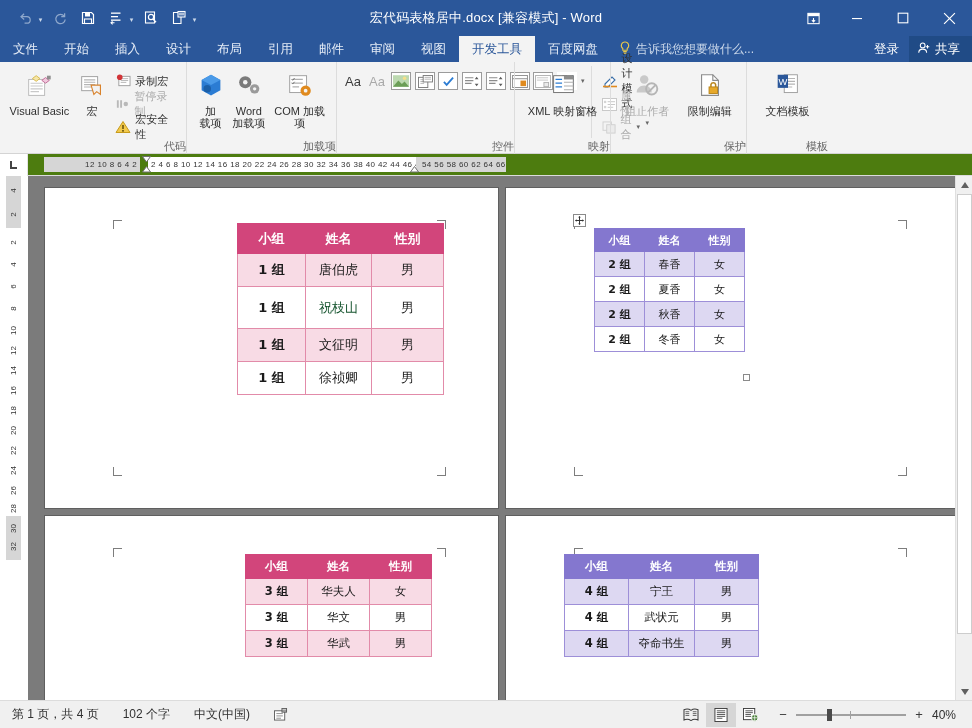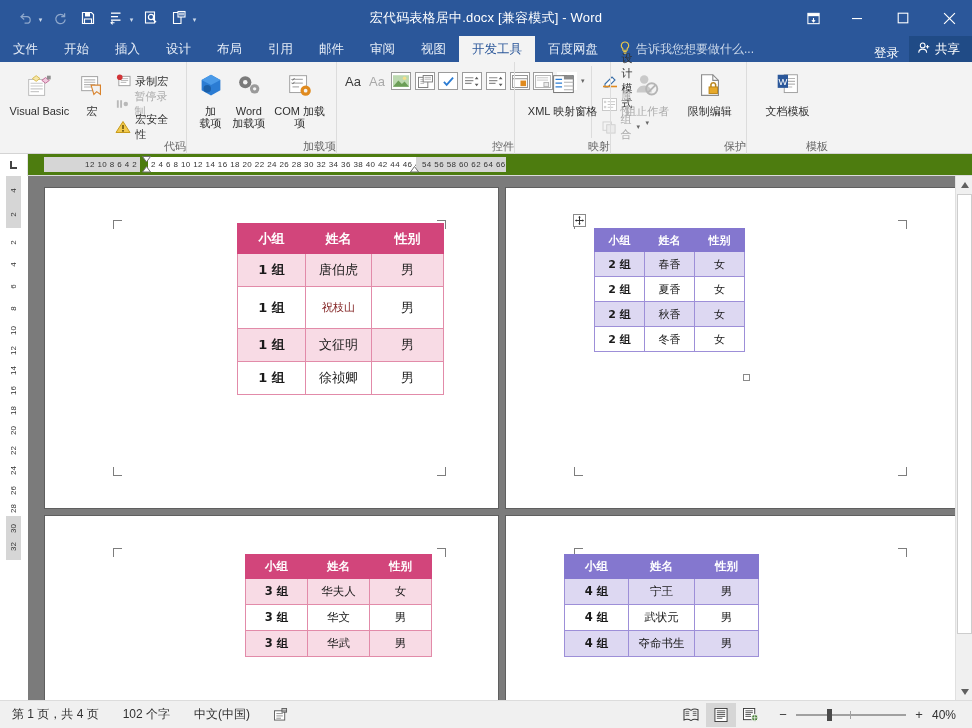--- a/index.html
+++ b/index.html
@@ -43,21 +43,21 @@
   .tab {
     padding: 0 13px; display: flex; align-items: center; color: #e6edf7;
     font-size: 12.5px; height: 26px;
   }
   .tab.active { background: #f3f3f3; color: #2b579a; }
   .tellme {
     display: flex; align-items: center; gap: 5px; color: #cbd8ea;
     font-size: 12px; margin-left: 8px;
   }
   .bulb { color: #e8c74a; font-size: 12px; }
-  .tab-right { position: absolute; right: 0; top: 0; height: 26px; display: flex; align-items: flex-end; }
+  .tab-right { position: absolute; right: 0; top: 0; height: 26px; display: flex; align-items: center; }
   .signin { color: #ffffff; font-size: 12.5px; padding: 0 10px; }
   .share {
     color: #ffffff; font-size: 12.5px; padding: 0 12px 0 8px; height: 26px;
     display: flex; align-items: center; gap: 4px; background: #204b86;
   }
 
   
   .ribbon {
     height: 92px; background: #f3f3f3; border-bottom: 1px solid #d4d4d4;
     display: flex; position: relative;
@@ -635,21 +635,21 @@
             </tr>
           </thead>
           <tbody>
             <tr>
               <td class="grp" style="background: rgb(248, 219, 229); width: 68px; height: 33px; font-size: 13px; color: rgb(26, 26, 26); border: 1px solid rgb(226, 139, 169);">1 组</td>
               <td style="background: rgb(248, 219, 229); width: 66px; height: 33px; font-size: 13px; color: rgb(26, 26, 26); border: 1px solid rgb(226, 139, 169);">唐伯虎</td>
               <td style="background: rgb(248, 219, 229); width: 72px; height: 33px; font-size: 13px; color: rgb(26, 26, 26); border: 1px solid rgb(226, 139, 169);">男</td>
             </tr>
             <tr>
               <td class="grp" style="background: rgb(255, 255, 255); width: 68px; height: 33px; font-size: 13px; color: rgb(26, 26, 26); border: 1px solid rgb(226, 139, 169);">1 组</td>
-              <td style="background: rgb(255, 255, 255); width: 66px; height: 42px; font-size: 11px; color: #7f1d1d; border: 1px solid rgb(226, 139, 169);">祝枝山</td>
+              <td style="background: rgb(255, 255, 255); width: 66px; height: 42px; font-size: 13px; color: #14532d; border: 1px solid rgb(226, 139, 169);">祝枝山</td>
               <td style="background: rgb(255, 255, 255); width: 72px; height: 33px; font-size: 13px; color: rgb(26, 26, 26); border: 1px solid rgb(226, 139, 169);">男</td>
             </tr>
             <tr>
               <td class="grp" style="background: rgb(248, 219, 229); width: 68px; height: 33px; font-size: 13px; color: rgb(26, 26, 26); border: 1px solid rgb(226, 139, 169);">1 组</td>
               <td style="background: rgb(248, 219, 229); width: 66px; height: 33px; font-size: 13px; color: rgb(26, 26, 26); border: 1px solid rgb(226, 139, 169);">文征明</td>
               <td style="background: rgb(248, 219, 229); width: 72px; height: 33px; font-size: 13px; color: rgb(26, 26, 26); border: 1px solid rgb(226, 139, 169);">男</td>
             </tr>
             <tr>
               <td class="grp" style="background: rgb(255, 255, 255); width: 68px; height: 33px; font-size: 13px; color: rgb(26, 26, 26); border: 1px solid rgb(226, 139, 169);">1 组</td>
               <td style="background: rgb(255, 255, 255); width: 66px; height: 33px; font-size: 13px; color: rgb(26, 26, 26); border: 1px solid rgb(226, 139, 169);">徐祯卿</td>

